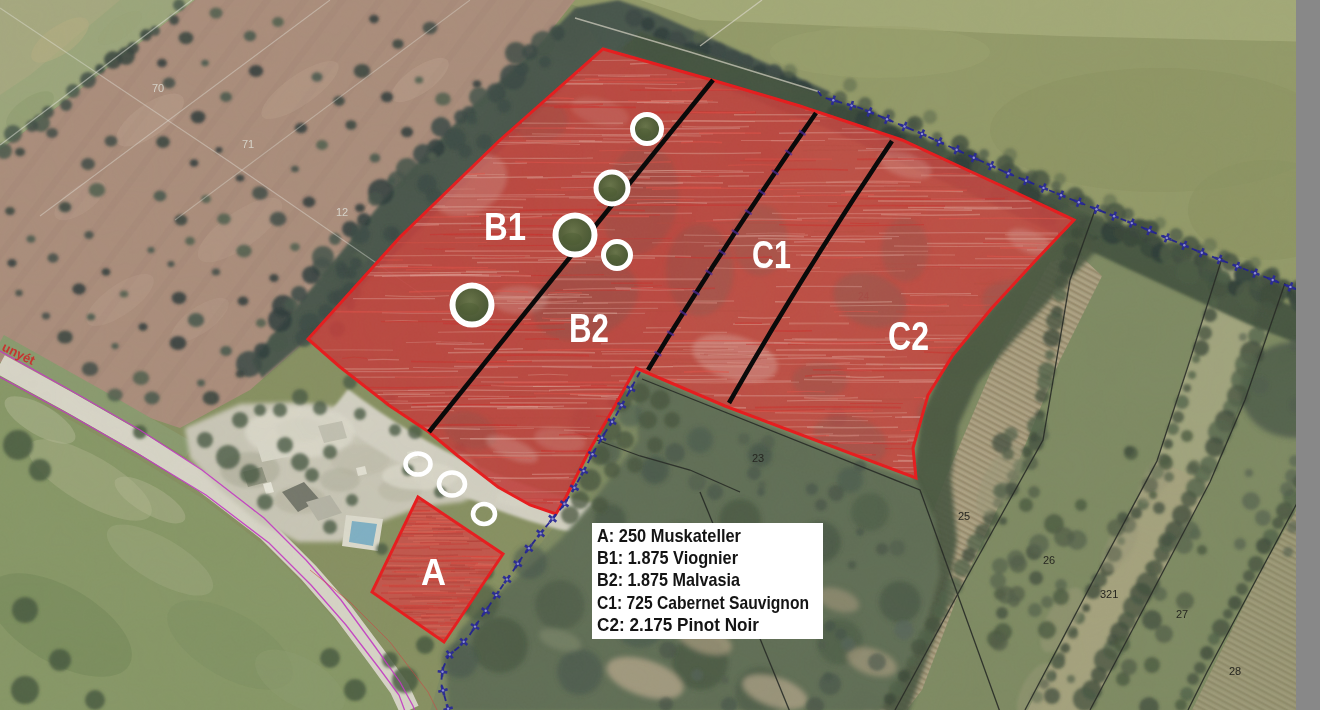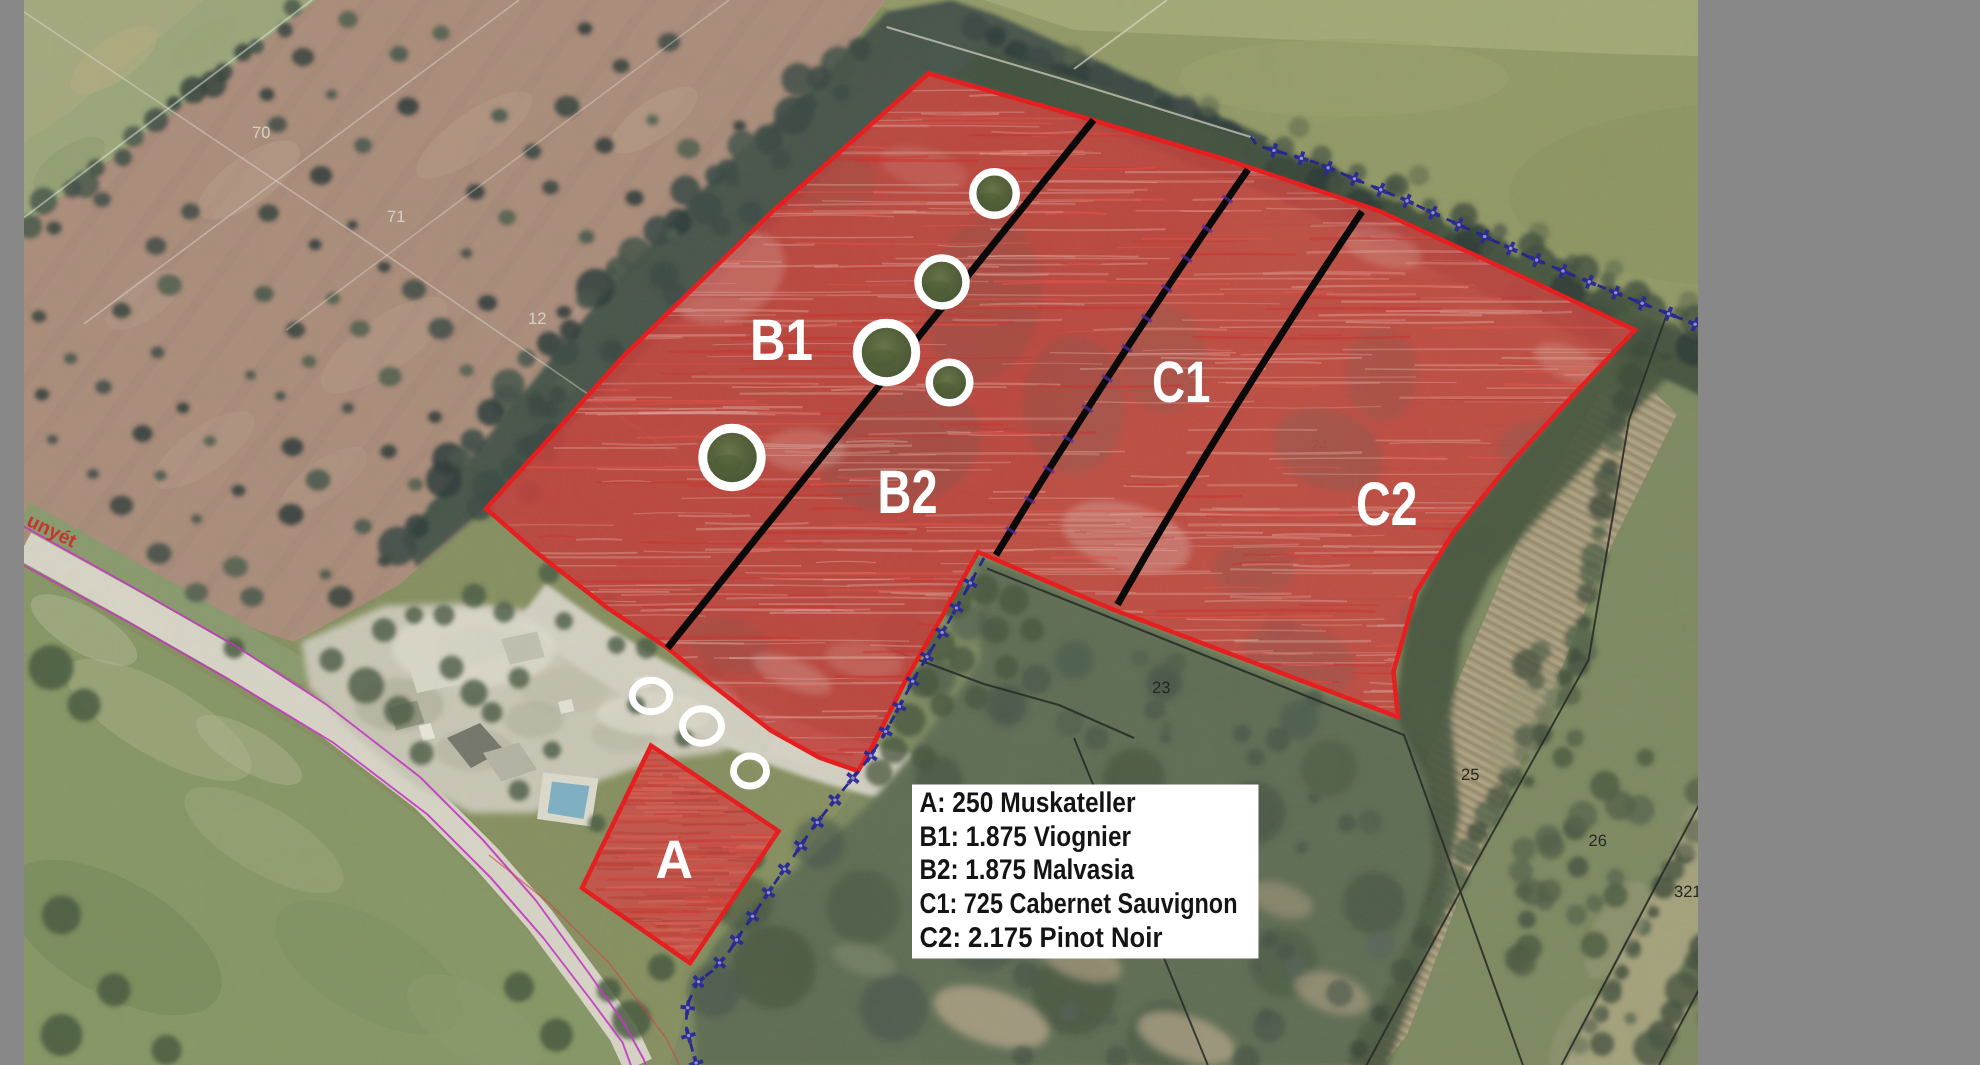--- a/index.html
+++ b/index.html
@@ -1,14 +1,14 @@
 <!DOCTYPE html>
 <html><head><meta charset="utf-8"><style>
 html,body{margin:0;padding:0;background:#888;}
-#map{width:1116px;height:710px;overflow:hidden;position:relative;margin-left:16px;}
+#map{width:1296px;height:710px;overflow:hidden;position:relative;}
 </style></head><body>
 
 <div id="map">
 <svg width="1320" height="710" viewBox="0 0 1320 710">
 <defs>
 <radialGradient id="treeball" cx="45%" cy="40%">
   <stop offset="0%" stop-color="#68744a"></stop>
   <stop offset="55%" stop-color="#57633c"></stop>
   <stop offset="100%" stop-color="#4b5a36"></stop>
 </radialGradient>

